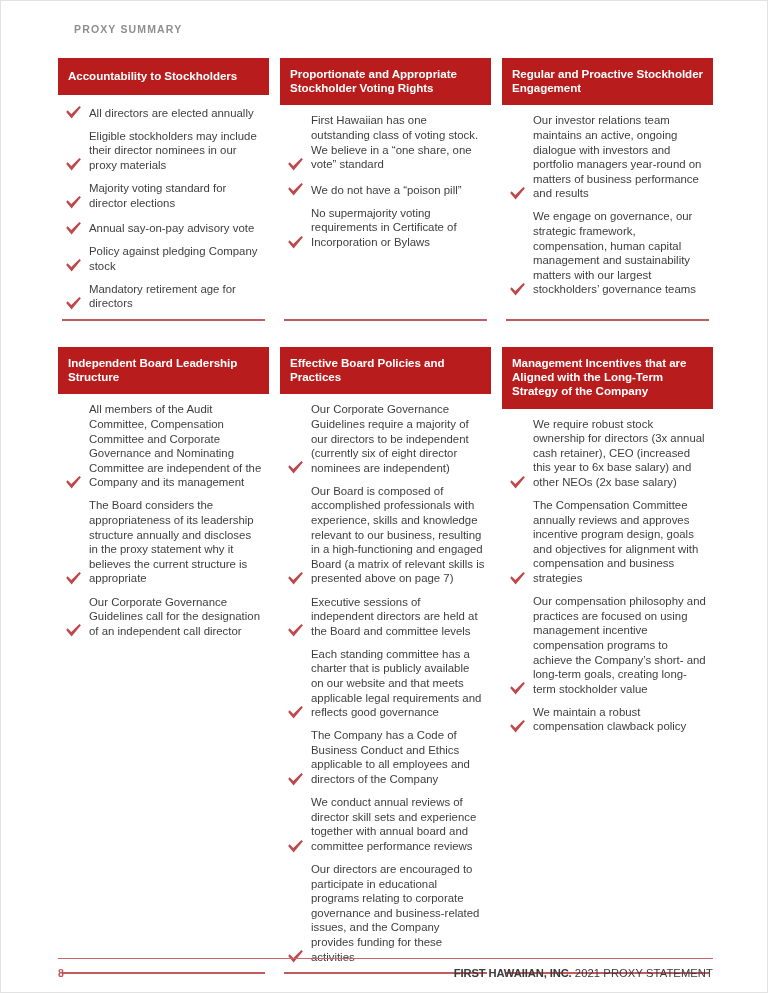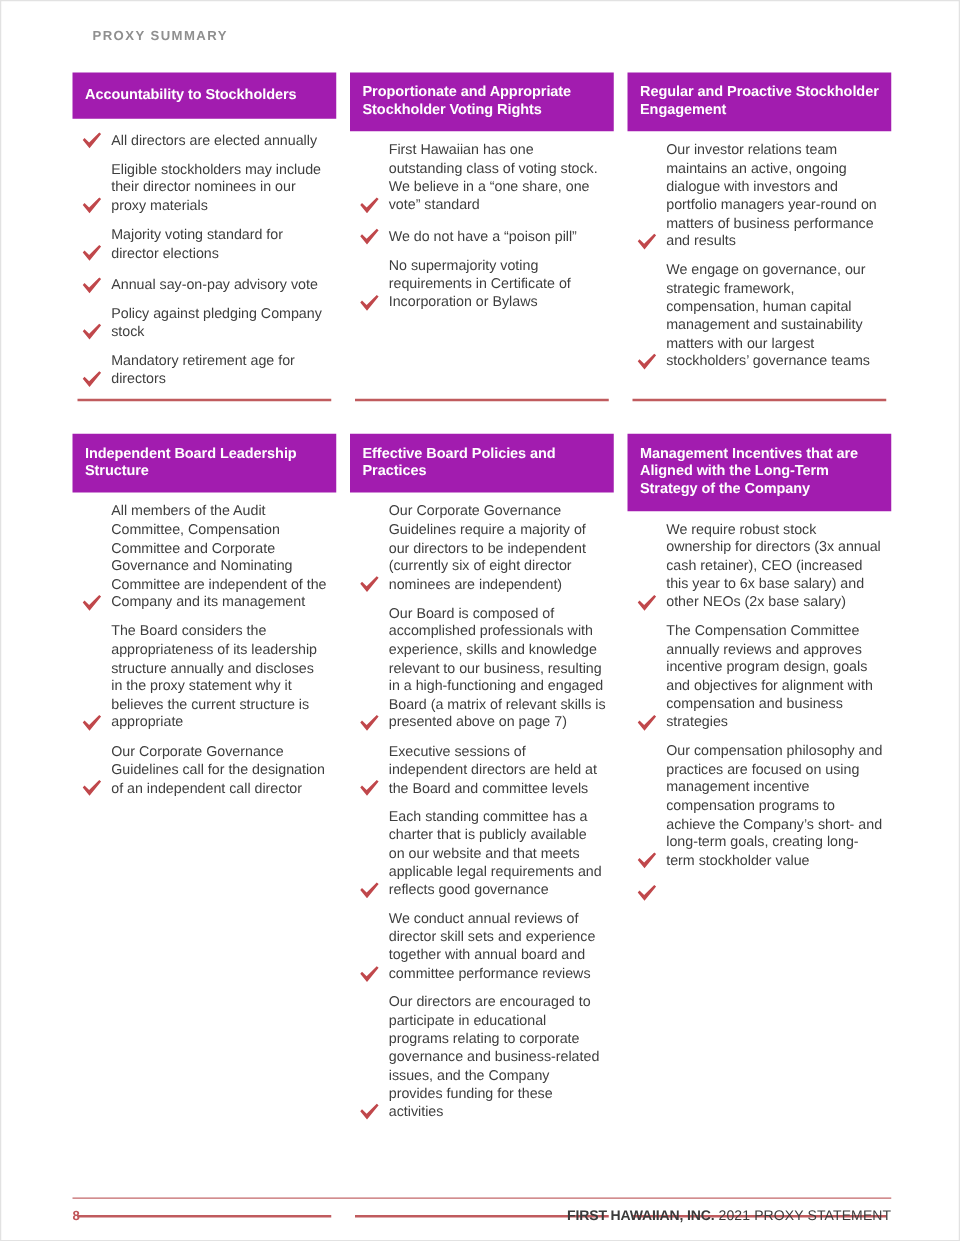--- a/index.html
+++ b/index.html
@@ -59,21 +59,21 @@
   .card-rule {
     position: absolute;
     left: 4px;
     right: 4px;
     bottom: 0;
     height: 1.6px;
     background: #c05b5e;
   }
 
   .card-header {
-    background: #a21caf;
+    background: #b91c1c;
     color: #ffffff;
     font-size: 11.6px;
     font-weight: bold;
     line-height: 14.2px;
     padding: 9px 10px 10px 10px;
     letter-spacing: -0.05px;
   }
 
   .card-header.h1line { padding-top: 11px; padding-bottom: 12px; }
 
@@ -325,20 +325,28 @@
               </svg>
             </span>
             <span class="bullet-text">Each standing committee has a charter that is publicly available on our website and that meets applicable legal requirements and reflects good governance</span>
           </div>
           <div class="bullet">
             <span class="check">
               <svg width="17" height="15" viewBox="0 0 17 15" xmlns="http://www.w3.org/2000/svg">
                 <path d="M1.2 7.0 L2.6 5.3 L6.3 9.0 L14.4 0.9 L15.9 2.2 L6.6 13.6 Z" fill="#c0474b"></path>
               </svg>
             </span>
+            <span class="bullet-text">The Company has a Code of Business Conduct and Ethics applicable to all employees and directors of the Company</span>
+          </div>
+          <div class="bullet">
+            <span class="check">
+              <svg width="17" height="15" viewBox="0 0 17 15" xmlns="http://www.w3.org/2000/svg">
+                <path d="M1.2 7.0 L2.6 5.3 L6.3 9.0 L14.4 0.9 L15.9 2.2 L6.6 13.6 Z" fill="#c0474b"></path>
+              </svg>
+            </span>
             <span class="bullet-text">We conduct annual reviews of director skill sets and experience together with annual board and committee performance reviews</span>
           </div>
           <div class="bullet">
             <span class="check">
               <svg width="17" height="15" viewBox="0 0 17 15" xmlns="http://www.w3.org/2000/svg">
                 <path d="M1.2 7.0 L2.6 5.3 L6.3 9.0 L14.4 0.9 L15.9 2.2 L6.6 13.6 Z" fill="#c0474b"></path>
               </svg>
             </span>
             <span class="bullet-text">Our directors are encouraged to participate in educational programs relating to corporate governance and business-related issues, and the Company provides funding for these activities</span>
           </div>
@@ -371,20 +379,21 @@
               </svg>
             </span>
             <span class="bullet-text">Our compensation philosophy and practices are focused on using management incentive compensation programs to achieve the Company’s short- and long-term goals, creating long-term stockholder value</span>
           </div>
           <div class="bullet">
             <span class="check">
               <svg width="17" height="15" viewBox="0 0 17 15" xmlns="http://www.w3.org/2000/svg">
                 <path d="M1.2 7.0 L2.6 5.3 L6.3 9.0 L14.4 0.9 L15.9 2.2 L6.6 13.6 Z" fill="#c0474b"></path>
               </svg>
             </span>
+            <span class="bullet-text">We maintain a robust compensation clawback policy</span>
           </div>
         </div>
         <div class="card-rule"></div>
       </div>
     </div>
 
   <div class="footer-rule"></div>
 
   <div class="footer">
     <span class="page-number">8</span>

